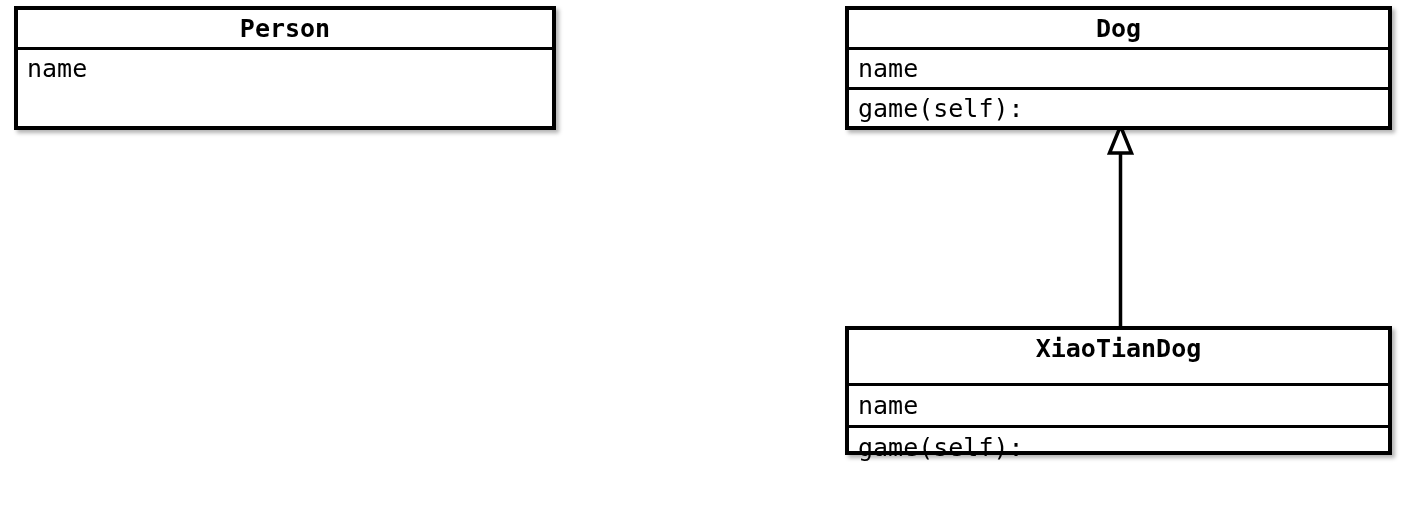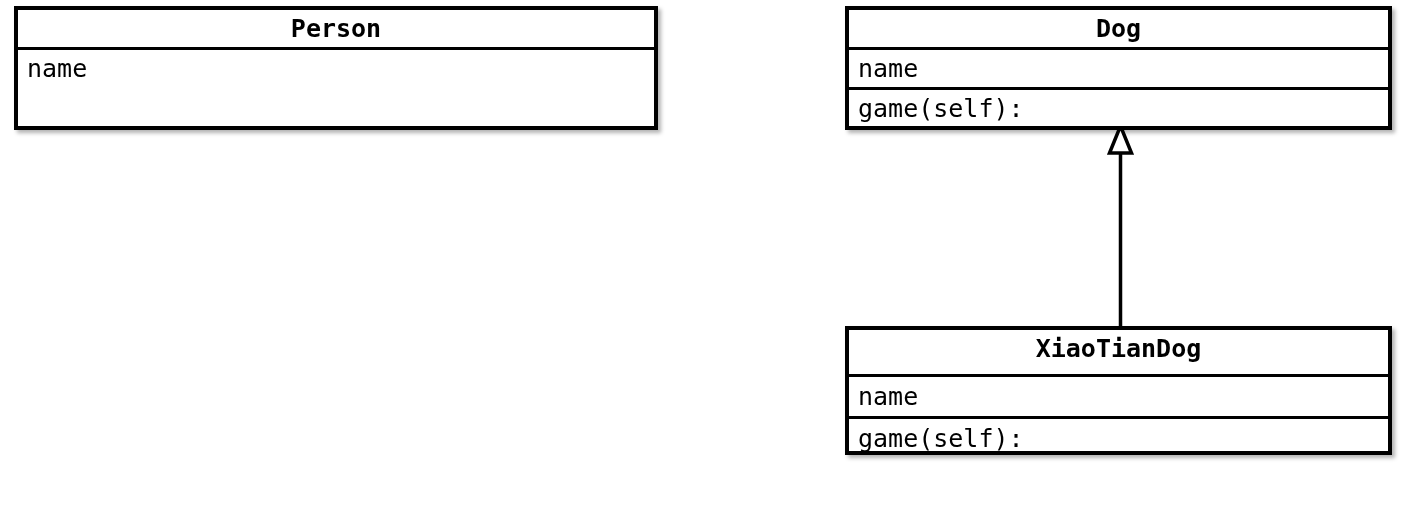--- a/index.html
+++ b/index.html
@@ -38,21 +38,21 @@
     text-align: left;
     color: #000000;
     white-space: nowrap;
     overflow: hidden;
   }
 
   
   #person-class {
     left: 14px;
     top: 6px;
-    width: 644px;
+    width: 542px;
     height: 124px;
   }
   #person-class .class-title {
     height: 37px;
     line-height: 37px;
     font-size: 25px;
   }
   #person-class .class-row {
     height: 40px;
     line-height: 38px;
@@ -80,21 +80,21 @@
   }
 
   
   #xiaotiandog-class {
     left: 845px;
     top: 326px;
     width: 547px;
     height: 129px;
   }
   #xiaotiandog-class .class-title {
-    height: 44px;
+    height: 53px;
     line-height: 38px;
     font-size: 25px;
   }
   #xiaotiandog-class .class-row {
     height: 42px;
     line-height: 40px;
     font-size: 25px;
     padding-left: 9px;
   }
 

